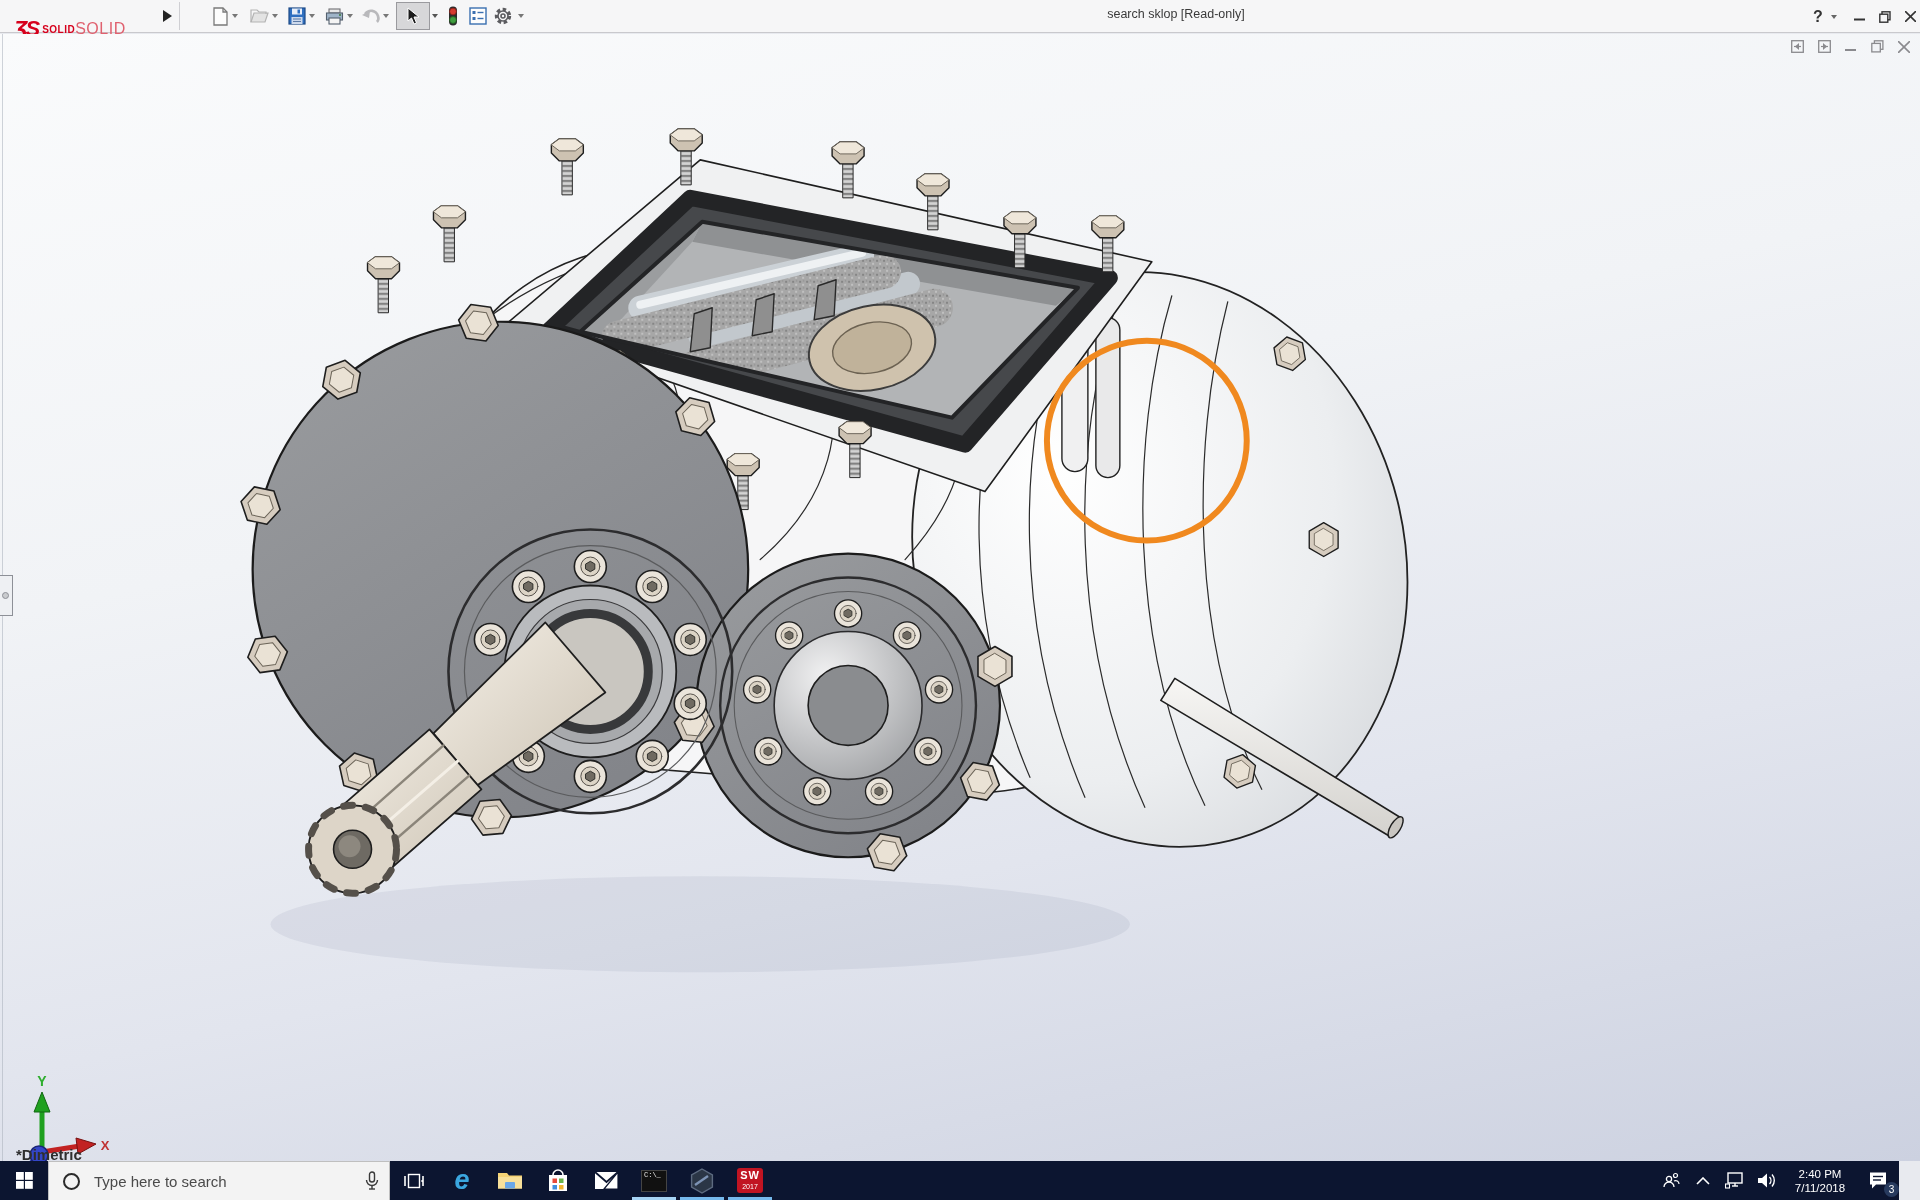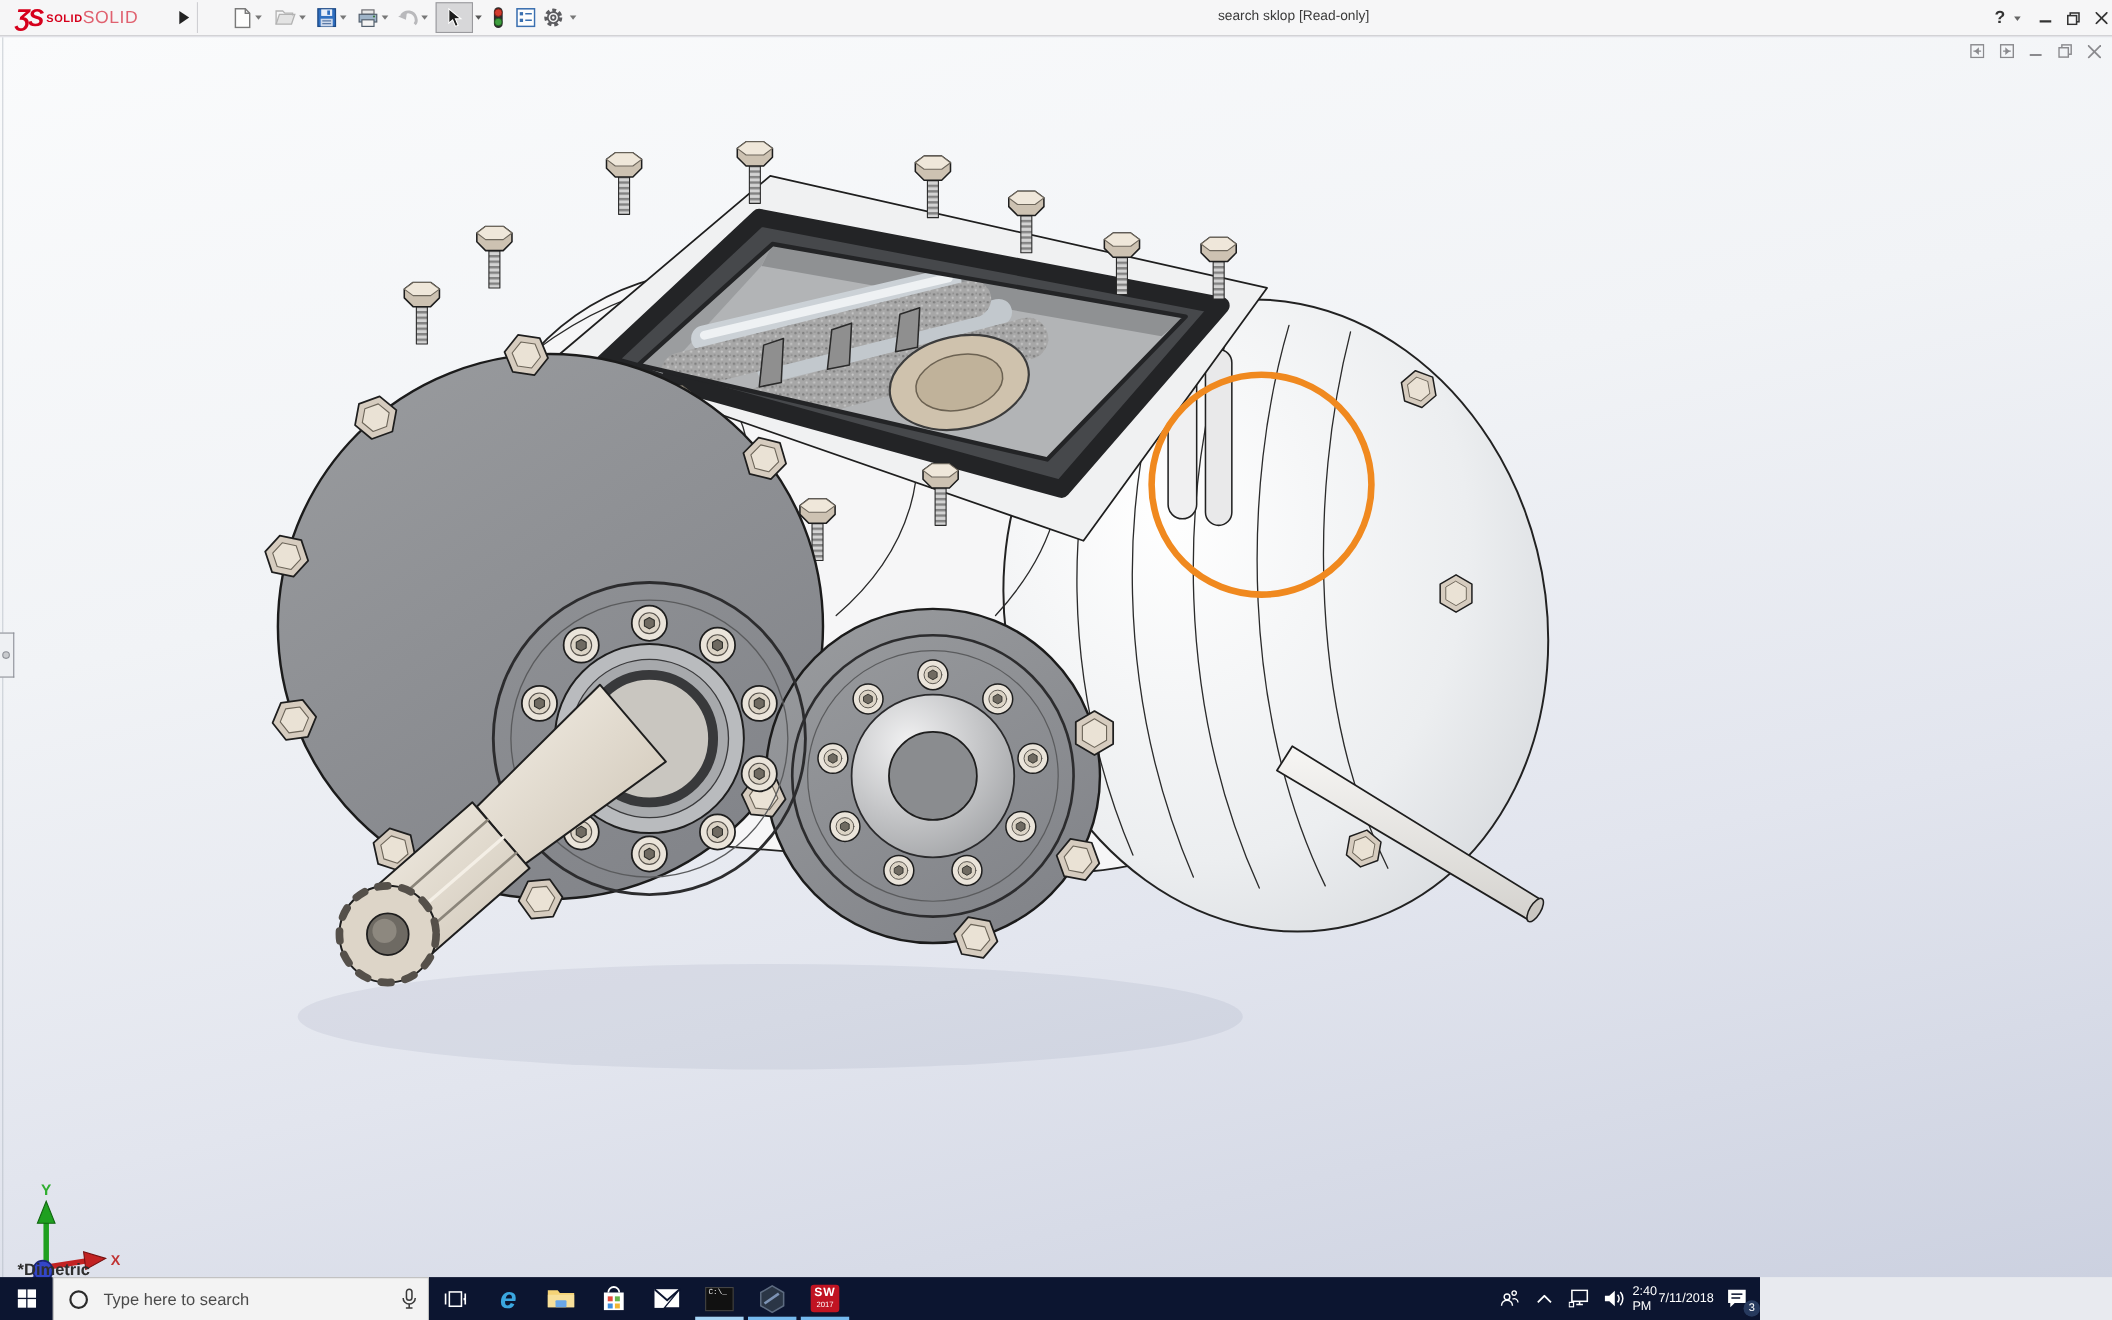--- a/index.html
+++ b/index.html
@@ -5,21 +5,21 @@
   :root{
     --taskbar-bg:#0c1530; --annot:#F0891F; --brand-red:#D6001C; --indicator:#76b9ed;
   }
   *{box-sizing:border-box}
   html,body{margin:0;padding:0;width:1920px;height:1200px;overflow:hidden;
     font-family:"Liberation Sans",sans-serif;background:#e8eaef;}
 
   
   .titlebar{position:absolute;left:0;top:0;width:1920px;height:33px;background:#f6f6f7;
     border-bottom:1px solid #c9c9cd;}
-  .logo{position:absolute;left:14px;top:4px;height:26px;display:flex;align-items:center;
+  .logo{position:absolute;left:14px;top:16px;height:26px;display:flex;align-items:center;
     color:var(--brand-red);white-space:nowrap;justify-content:center;}
   .logo .glyph{font-size:22px;font-weight:bold;font-style:italic;margin-right:4px;letter-spacing:-2px;}
   .logo .bold{font-size:10px;font-weight:bold;letter-spacing:.5px;}
   .logo .light{font-size:16px;font-weight:normal;letter-spacing:.5px;color:#e0616f;}
   .flyout{position:absolute;left:158px;top:2px;width:22px;height:28px;border-right:1px solid #cfcfd3;
     display:flex;align-items:center;justify-content:center;}
   .flyout .tri{width:0;height:0;border:6px solid transparent;border-left:9px solid #222;margin-left:4px;}
   .tb-btn{position:absolute;top:4px;width:24px;height:24px;display:flex;align-items:center;justify-content:center;}
   .tb-caret{position:absolute;top:14px;width:0;height:0;border:3px solid transparent;border-top:4px solid #777;}
   .sel-box{position:absolute;left:396px;top:2px;width:34px;height:28px;background:#d7d7d9;
@@ -38,35 +38,35 @@
   .panel-tab{position:absolute;left:0;top:541px;width:13px;height:41px;background:#eef0f3;
     border:1px solid #8d9097;border-left:none;}
   .panel-tab .dot{position:absolute;left:2px;top:16px;width:7px;height:7px;border-radius:50%;
     background:#c9cbce;border:1px solid #8d9097;}
   .edge-line{position:absolute;left:2px;top:0;width:1px;height:100%;background:#aab0bb;opacity:.55;}
   .orient{position:absolute;left:16px;top:1112px;font-size:15px;font-weight:bold;color:#2e2e2e;}
   .triad{position:absolute;left:6px;top:1030px;}
   .model{position:absolute;left:0;top:0;width:1920px;height:1127px;}
 
   
-  .taskbar{position:absolute;left:0;top:1161px;width:1600px;height:39px;background:var(--taskbar-bg);
+  .taskbar{position:absolute;left:0;top:1161px;width:1899px;height:39px;background:var(--taskbar-bg);
     display:flex;align-items:stretch;color:#fff;}
   .tbarbtn{width:48px;display:flex;align-items:center;justify-content:center;position:relative;flex:0 0 auto;}
   .searchbox{width:342px;background:#f3f3f3;display:flex;align-items:center;flex:0 0 auto;
     border:1px solid #bfbfbf;border-bottom:none;}
   .searchbox .ring{width:17px;height:17px;border:2.2px solid #2a2a2a;border-radius:50%;margin:0 12px 0 14px;flex:0 0 auto;}
   .searchbox input{flex:1;border:none;outline:none;background:transparent;font-size:15px;color:#4a4a4a;
     font-family:"Liberation Sans",sans-serif;}
   .searchbox input::placeholder{color:#4a4a4a;opacity:1;}
   .searchbox .mic{margin:0 10px;flex:0 0 auto;}
   .indicator{position:absolute;bottom:0;left:2px;right:2px;height:3px;background:var(--indicator);}
   .indicator.bright{background:#a6d4f5;}
   .spacer{flex:1}
   .traybtn{width:32px;display:flex;align-items:center;justify-content:center;flex:0 0 auto;position:relative;}
-  .clock{width:74px;display:flex;flex-direction:row;align-items:center;justify-content:center;
+  .clock{width:74px;display:flex;flex-direction:column;align-items:center;justify-content:center;
     font-size:11.5px;line-height:14px;flex:0 0 auto;}
   .badge{position:absolute;right:0px;bottom:3px;width:15px;height:15px;border-radius:50%;background:#273a5e;
     font-size:10px;display:flex;align-items:center;justify-content:center;color:#fff;}
   .cmdface{width:26px;height:22px;background:#111;border:1px solid #444;color:#eee;font-family:"Liberation Mono",monospace;
     font-size:7px;line-height:9px;padding-left:2px;}
   .swface{width:26px;height:25px;background:#c11422;border-radius:3px;color:#fff;text-align:center;}
   .swface .sw{font-size:11px;font-weight:bold;letter-spacing:1px;line-height:15px;display:block;}
   .swface .yr{font-size:7px;line-height:7px;display:block;}
   .edgeglyph{font-size:27px;font-weight:bold;color:#3ba7e0;font-style:italic;line-height:27px;}
 </style>

